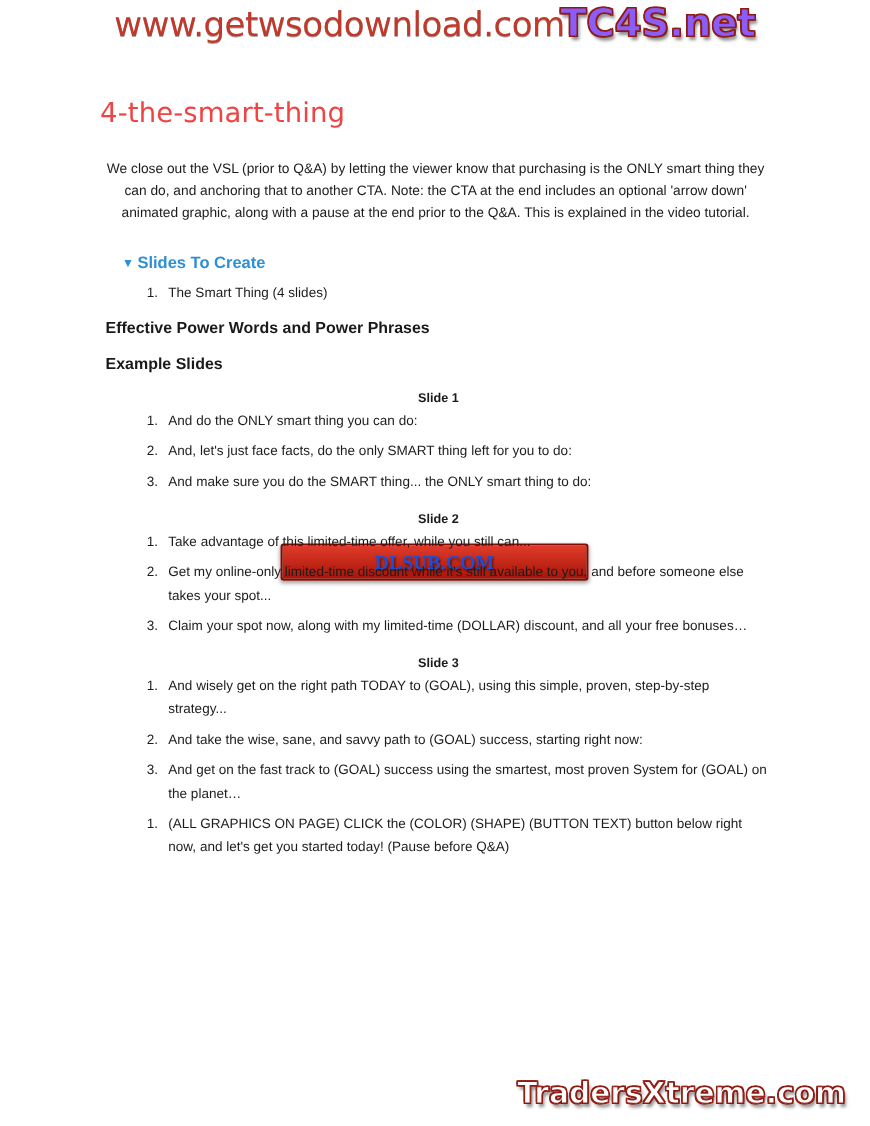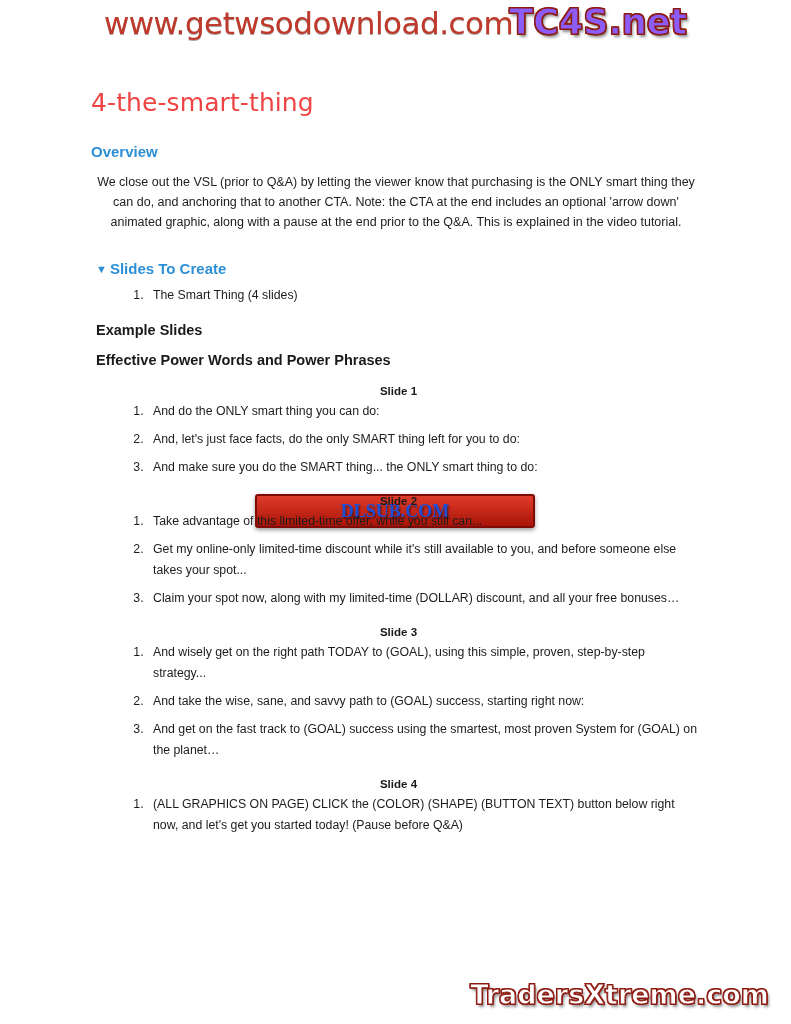--- a/index.html
+++ b/index.html
@@ -115,21 +115,21 @@
   h2.section {
     font-size: 15px;
     font-weight: bold;
     color: #2d8fd5;
     margin: 0 0 12px 0;
   }
 
   h2.section.collapsible {
     margin-top: 28px;
     margin-bottom: 8px;
-    margin-left: 5px;
+    margin-left: 20px;
   }
   .tri {
     display: inline-block;
     color: #2d8fd5;
     font-size: 11px;
     margin-right: 3px;
     vertical-align: 1px;
   }
 
   p.para {
@@ -191,35 +191,34 @@
   <div class="box"></div>
   <div class="txt">DLSUB.COM</div>
 </div>
 
 <div class="wm-bottom">TradersXtreme.com</div>
 
 <div class="doc">
 
   <h1 class="title">4-the-smart-thing</h1>
 
-  <h2 class="section">Overview</h2>
 
   <p class="para">We close out the VSL (prior to Q&amp;A) by letting the viewer know that purchasing is the ONLY smart thing they can do, and anchoring that to another CTA. Note: the CTA at the end includes an optional 'arrow down' animated graphic, along with a pause at the end prior to the Q&amp;A. This is explained in the video tutorial.</p>
 
   <h2 class="section collapsible">
     <span class="tri">▼</span><span>Slides To Create</span>
   </h2>
 
   <ol class="list first">
     <li>The Smart Thing (4 slides)</li>
   </ol>
 
+  <h3 class="sub">Effective Power Words and Power Phrases</h3>
+
   <h3 class="sub tight">Example Slides</h3>
-
-  <h3 class="sub">Effective Power Words and Power Phrases</h3>
 
   <h4 class="slide-label">Slide 1</h4>
   <ol class="list small">
     <li>And do the ONLY smart thing you can do:</li>
     <li>And, let's just face facts, do the only SMART thing left for you to do:</li>
     <li>And make sure you do the SMART thing... the ONLY smart thing to do:</li>
   </ol>
 
   <h4 class="slide-label">Slide 2</h4>
   <ol class="list small">
@@ -228,18 +227,17 @@
     <li>Claim your spot now, along with my limited-time (DOLLAR) discount, and all your free bonuses…</li>
   </ol>
 
   <h4 class="slide-label indented">Slide 3</h4>
   <ol class="list small">
     <li>And wisely get on the right path TODAY to (GOAL), using this simple, proven, step-by-step strategy...</li>
     <li>And take the wise, sane, and savvy path to (GOAL) success, starting right now:</li>
     <li>And get on the fast track to (GOAL) success using the smartest, most proven System for (GOAL) on the planet…</li>
   </ol>
 
-  <h4 class="slide-label">Slide 4</h4>
   <ol class="list small">
     <li>(ALL GRAPHICS ON PAGE)  CLICK the (COLOR) (SHAPE) (BUTTON TEXT) button below right now, and let's get you started today!  (Pause before Q&amp;A)</li>
   </ol>
 
 </div>
 
 </body></html>

